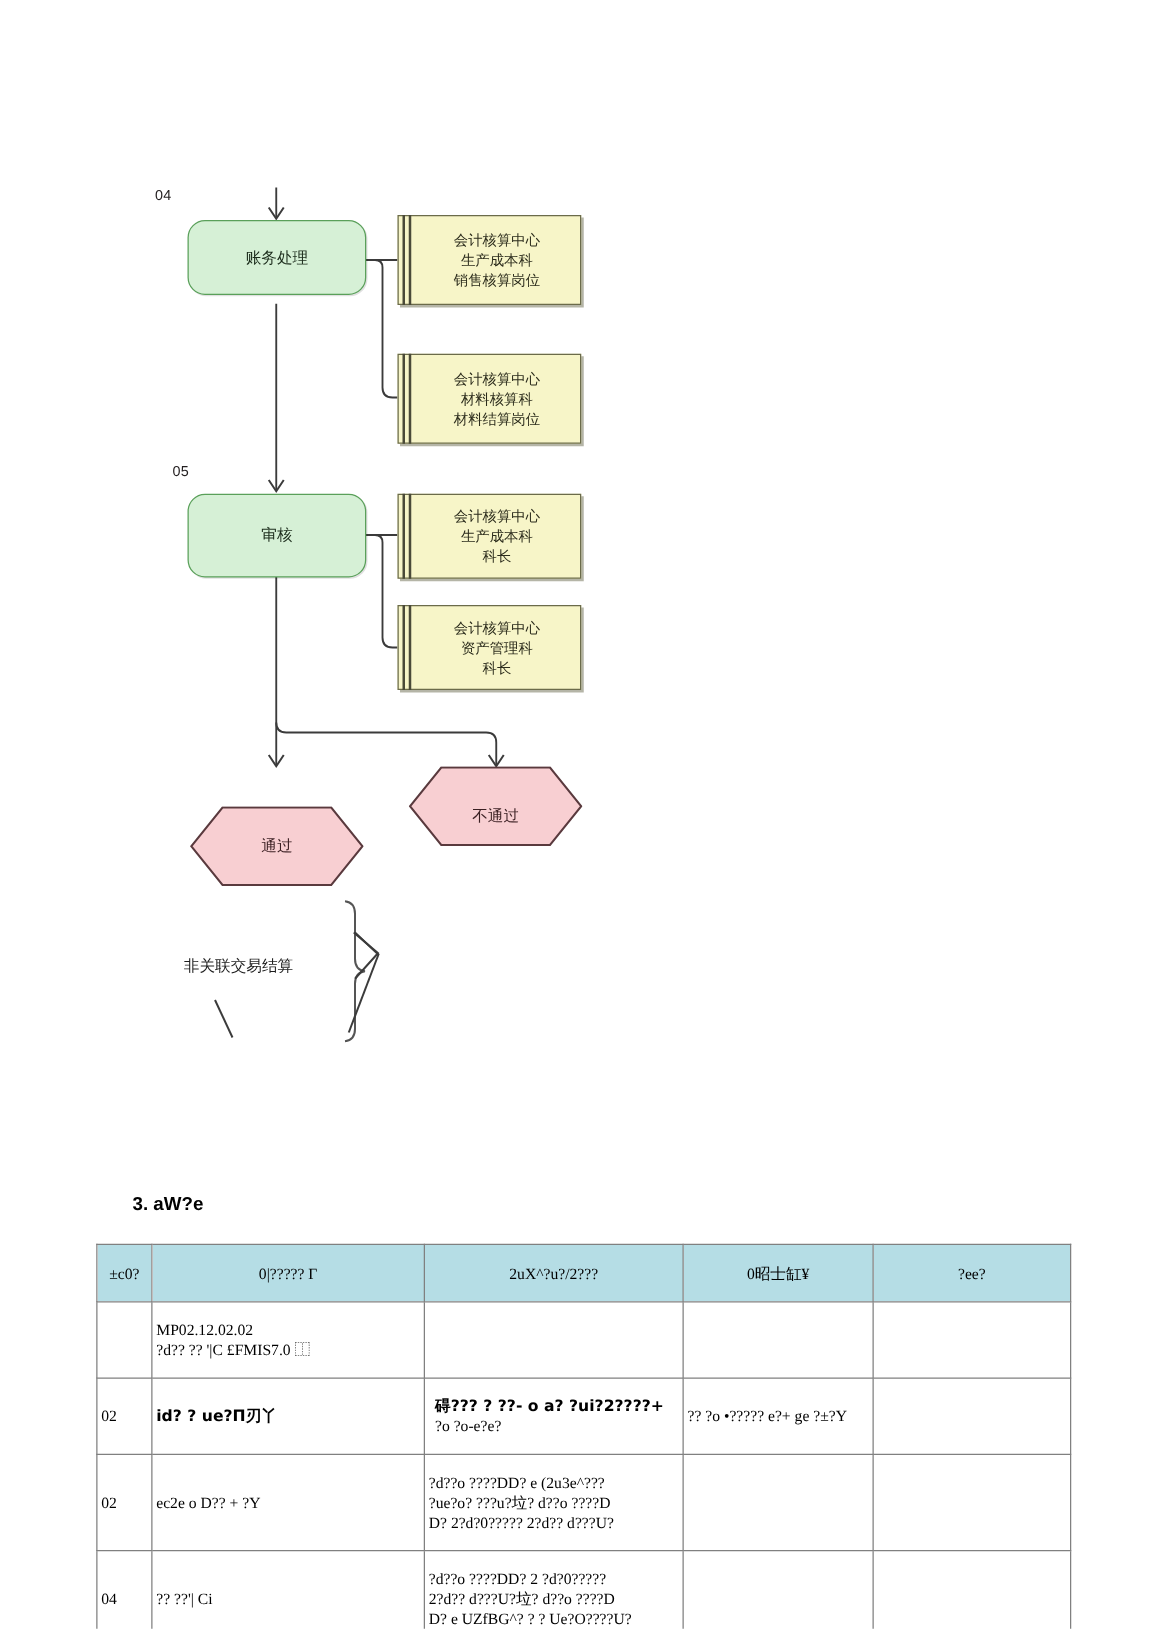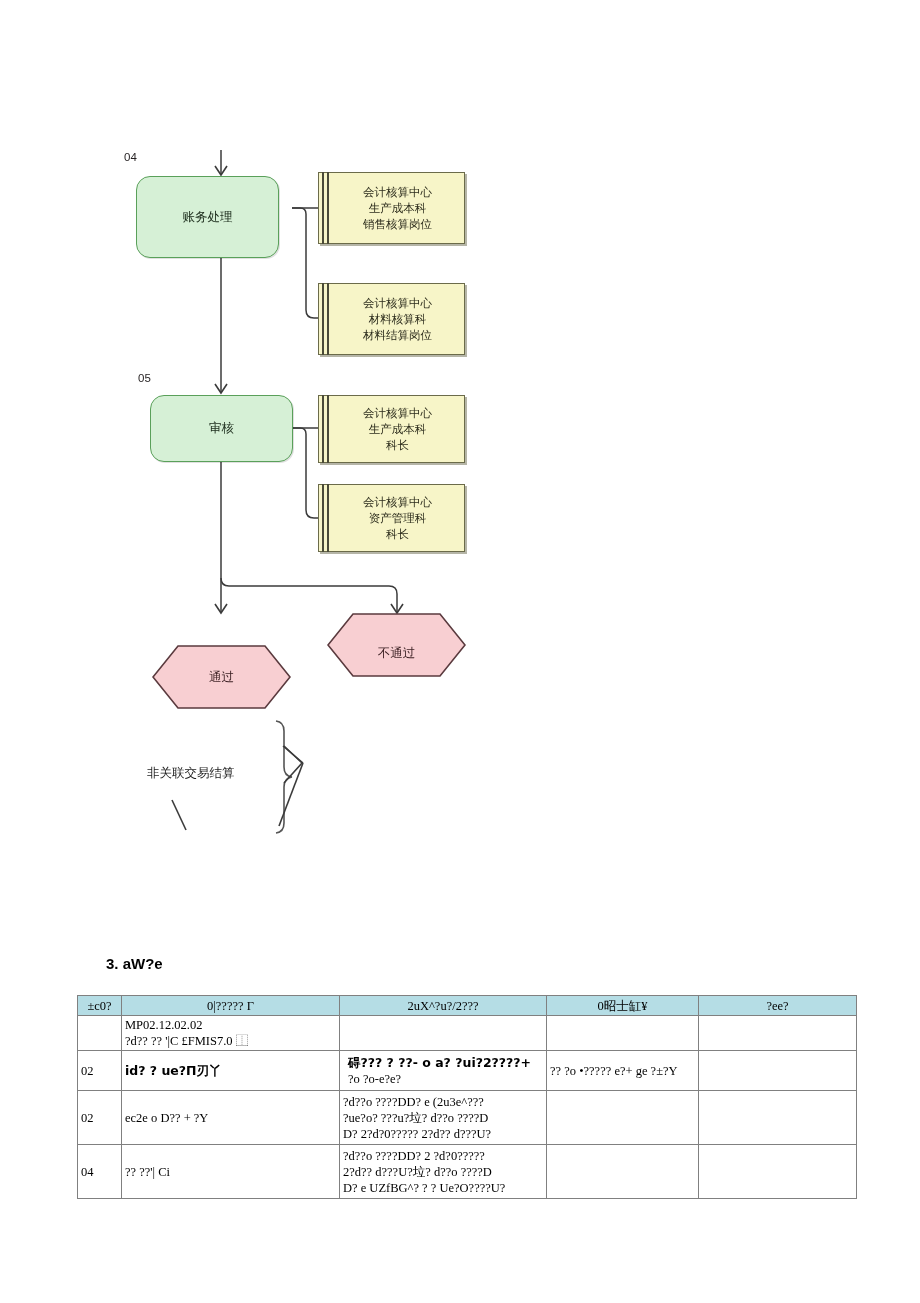--- a/index.html
+++ b/index.html
@@ -36,21 +36,21 @@
 
   
   #heading{position:absolute;left:78px;top:955px;
            font-family:"Liberation Sans",sans-serif;font-weight:bold;
            font-size:15px;color:#000;margin-left:28px;}
 
   
   #tbl{position:absolute;left:77px;top:995px;width:779px;
        border-collapse:collapse;table-layout:fixed;
        font-family:"Liberation Serif",serif;font-size:12.5px;color:#000;}
-  #tbl td,#tbl th{border:1px solid #808080;padding:1px 3px;vertical-align:middle;
+  #tbl td,#tbl th{border:1px solid #808080;padding:14px 3px;vertical-align:middle;
                   line-height:1.28;overflow:hidden;}
   #tbl thead th{background:#b5dde5;text-align:center;font-weight:normal;height:17px;}
   .c0{width:44px;}
   .c1{width:218px;}
   .c2{width:207px;}
   .c3{width:152px;}
   .c4{width:158px;}
   .idcell{text-align:left;padding-left:4px;}
   .txt-indent{padding-left:24px;}
   .cjk{font-family:"DejaVu Sans",sans-serif;font-weight:bold;}
@@ -82,21 +82,21 @@
       <path d="M221,461 L221,612"></path>
       <path d="M215,604 L221,613 L227,604" stroke-width="1.6"></path>
       <path d="M221,578 Q221,586 229,586 L389,586 Q397,586 397,594 L397,612"></path>
       <path d="M391,604 L397,613 L403,604" stroke-width="1.6"></path>
     </g>
   </svg>
 
   <div class="step-label" style="left:124px;top:151px;">04</div>
   <div class="step-label" style="left:124px;top:372px;padding-left:14px;">05</div>
 
-  <div class="proc" style="left:136px;top:176px;width:143px;height:82px;">账务处理</div>
+  <div class="proc" style="left:150px;top:176px;width:143px;height:60px;">账务处理</div>
   <div class="proc" style="left:150px;top:395px;width:143px;height:67px;">审核</div>
 
   <div class="note" style="left:318px;top:172px;width:147px;height:72px;">
     <i class="bar1"></i>
     <i class="bar2"></i>
     <span>会计核算中心</span>
     <span>生产成本科</span>
     <span>销售核算岗位</span>
   </div>
 

